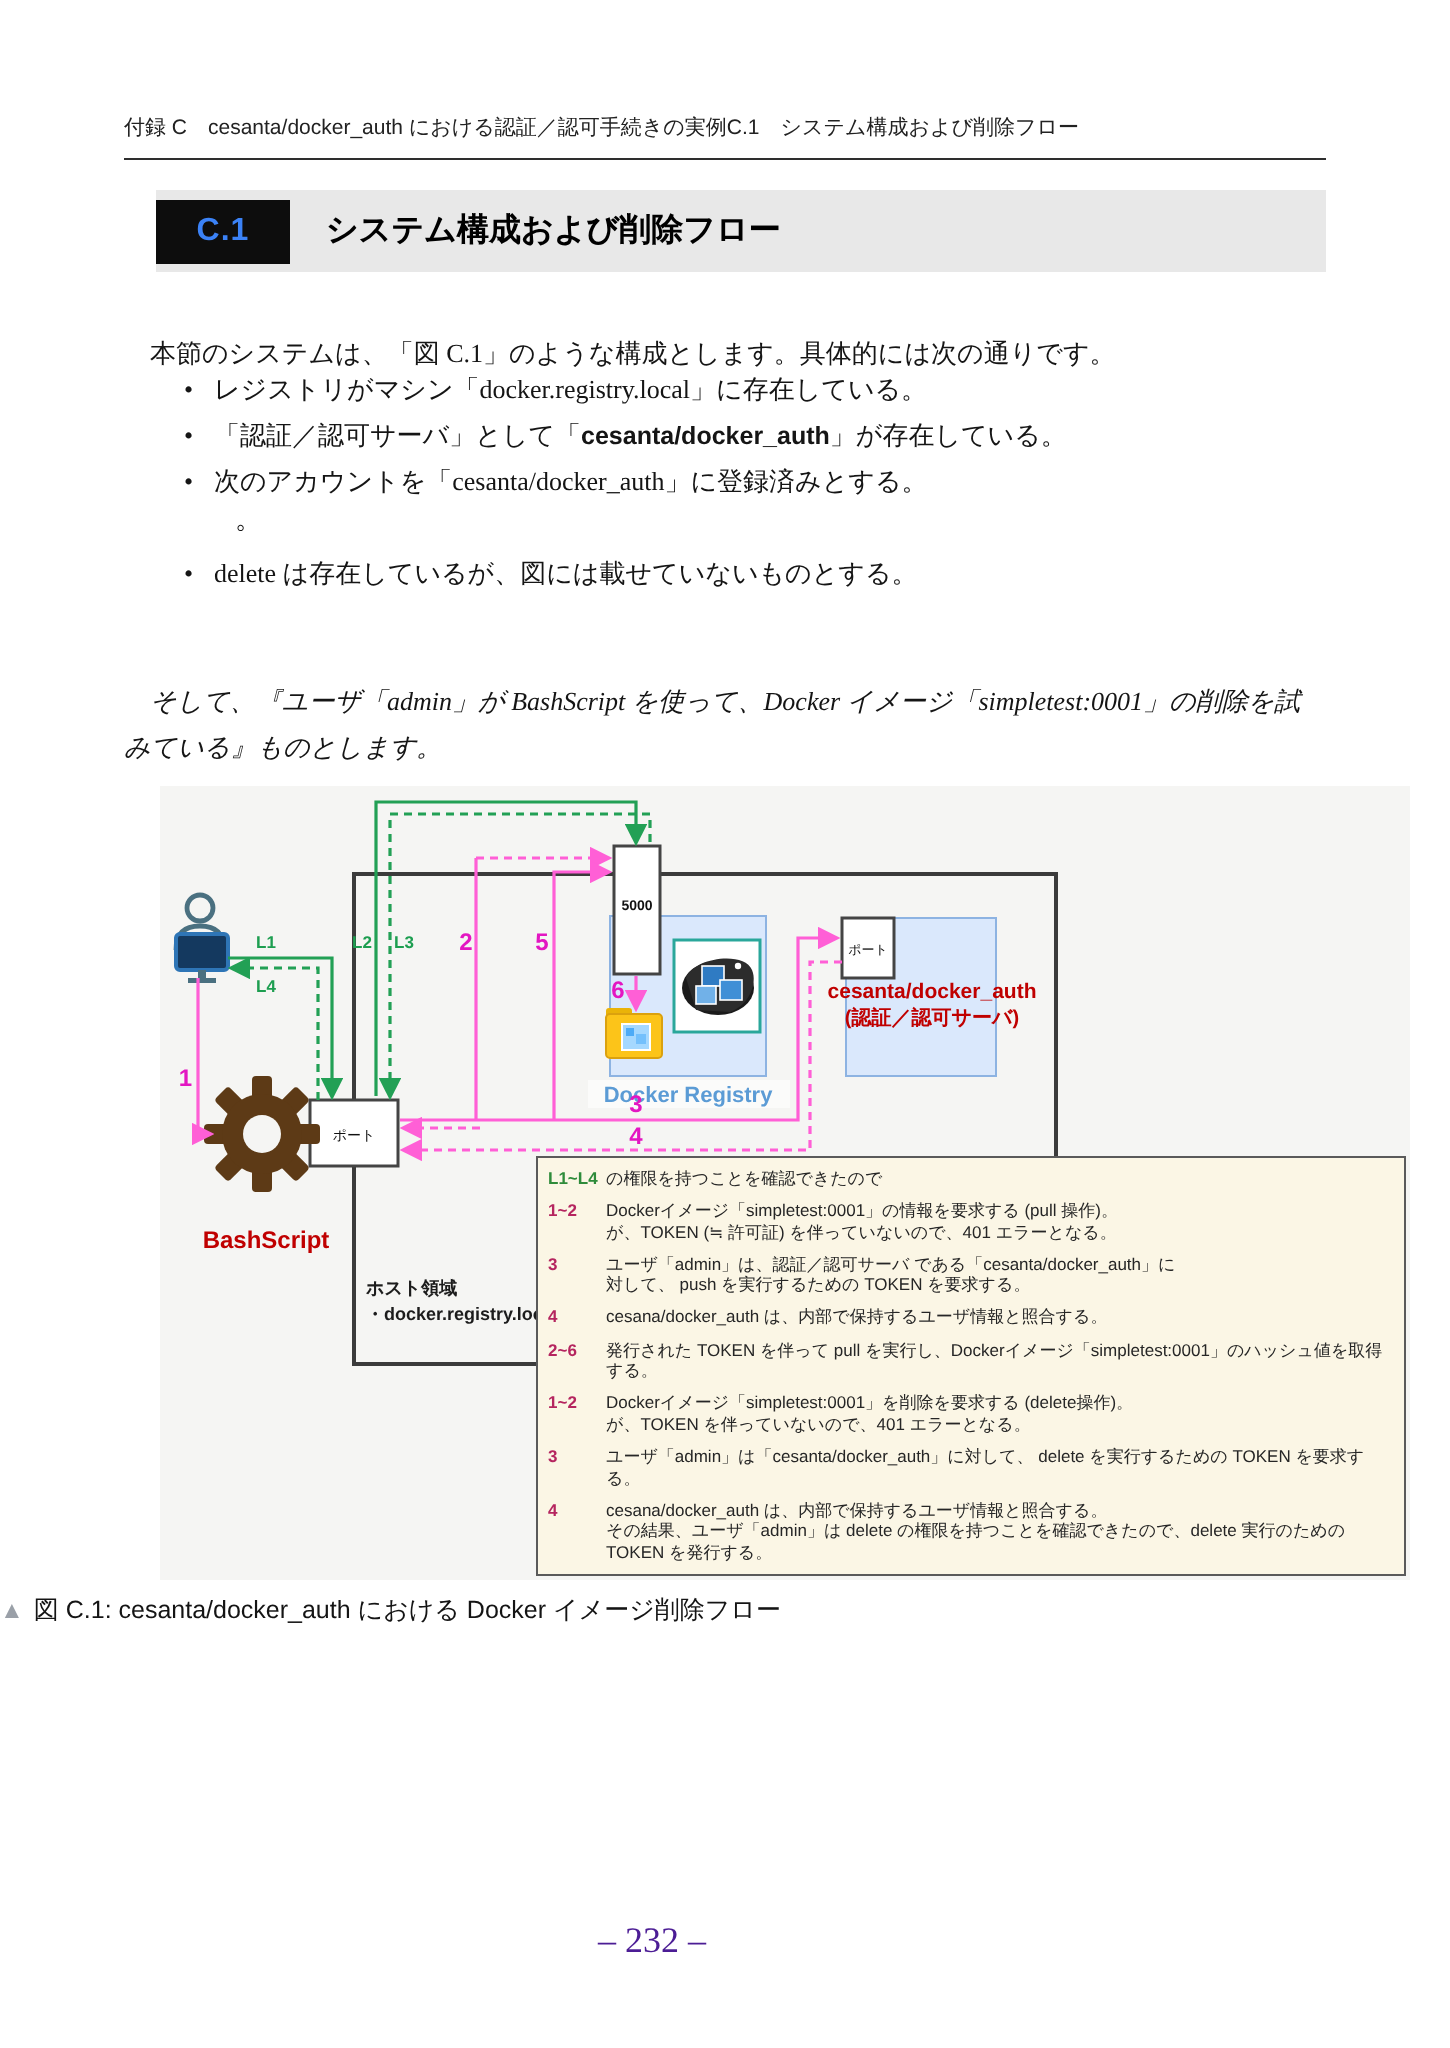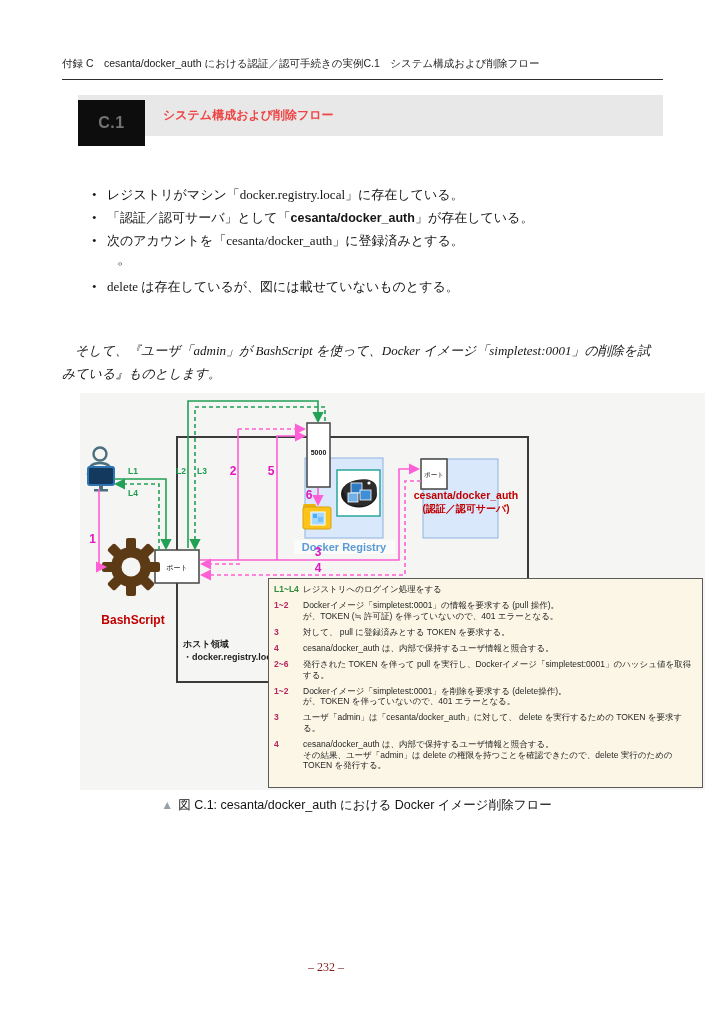--- a/index.html
+++ b/index.html
@@ -6,23 +6,23 @@
   .page{position:relative;width:725px;height:1024px;background:#fff;overflow:hidden;
         font-family:"Liberation Sans",sans-serif;color:#111;}
 
   
   .hdr{position:absolute;left:62px;top:57px;width:601px;display:flex;
        justify-content:flex-start;font-size:10.5px;color:#222;}
   .hdr-rule{position:absolute;left:62px;top:79px;width:601px;border-top:1.6px solid #2e2e2e;}
 
   
   .sec-bar{position:absolute;left:78px;top:95px;width:585px;height:41px;background:var(--bar_gray,#e8e8e8);}
-  .sec-num{position:absolute;left:78px;top:100px;width:67px;height:46px;background:#0d0d0d;color:#737373;
+  .sec-num{position:absolute;left:78px;top:100px;width:67px;height:32px;background:#0d0d0d;color:#3b82f6;
            font-weight:bold;font-size:16px;display:flex;align-items:center;justify-content:center;letter-spacing:.5px;}
-  .sec-title{position:absolute;left:163px;top:95px;height:27px;line-height:41px;font-size:12px;font-weight:bold;color:#ef4444;}
+  .sec-title{position:absolute;left:163px;top:95px;height:27px;line-height:41px;font-size:16px;font-weight:bold;color:#000000;}
 
   
   .intro{position:absolute;left:62px;top:153px;width:601px;font-family:"Liberation Serif",serif;
          font-size:13px;line-height:21px;text-indent:13px;color:#151515;}
   .bullets{position:absolute;left:62px;top:186px;width:601px;font-family:"Liberation Serif",serif;font-size:13px;color:#151515;}
   .bullet{display:flex;line-height:18px;margin-bottom:5px;}
   .bullet.lv1{padding-left:30px;}
   .bullet.lv2{padding-left:56px;}
   .bullet .marker{width:15px;flex:none;}
   .bullet b{font-family:"Liberation Sans",sans-serif;font-size:12.5px;}
@@ -34,24 +34,24 @@
   .figure svg{position:absolute;left:0;top:0;}
   .flow-table{position:absolute;left:188px;top:185px;width:435px;height:210px;box-sizing:border-box;
               background:var(--table_bg,#fbf6e5);border:1.5px solid #5a5a5a;padding:5px 6px 3px 5px;overflow:hidden;}
   .frow{display:flex;margin-bottom:5.5px;font-size:8.5px;line-height:10.6px;}
   .flab{width:29px;flex:none;font-weight:bold;}
   .flab.green{color:var(--table_label_green,#2e8b3a);}
   .flab.magenta{color:var(--table_label_magenta,#b5255f);}
   .ftext{color:#262626;}
 
   
-  .caption{position:absolute;left:0;top:797px;width:713px;text-align:center;font-size:12.5px;color:#141414;}
+  .caption{position:absolute;left:0;top:797px;width:713px;text-align:left;font-size:12.5px;color:#141414;}
   .caption .tri{color:#9aa0a8;margin-right:5px;font-size:12px;}
   .pageno{position:absolute;left:0;top:960px;width:652px;text-align:center;
-          font-family:"Liberation Serif",serif;font-size:12px;color:#7f1d1d;}
+          font-family:"Liberation Serif",serif;font-size:18px;color:#4c1d95;}
 
   
   .glab{fill:#1d9e50;font-weight:bold;font-size:8.5px;}
   .mlab{fill:#e316c2;font-weight:bold;font-size:12px;}
   .boxlab{fill:#111;font-size:7px;}
   .portnum{fill:#111;font-size:7px;font-weight:bold;}
   .reglab{fill:#5b9bd5;font-weight:bold;font-size:11px;}
   .authlab{fill:#c00000;font-weight:bold;font-size:10.5px;}
   .bashlab{fill:#c00000;font-weight:bold;font-size:12px;}
   .hostlab{fill:#1c1c1c;font-size:9px;font-weight:600;}
@@ -64,20 +64,21 @@
   <div class="hdr">
     <span>付録 C　cesanta/docker_auth における認証／認可手続きの実例</span>
     <span>C.1　システム構成および削除フロー</span>
   </div>
   <div class="hdr-rule"></div>
 
   <div class="sec-bar"></div>
   <div class="sec-num">C.1</div>
   <div class="sec-title">システム構成および削除フロー</div>
 
+  <p class="intro">本節のシステムは、「図 C.1」のような構成とします。具体的には次の通りです。</p>
 
   <div class="bullets">
       <div class="bullet lv1">
         <span class="marker">•</span>
         <span><span>レジストリがマシン「docker.registry.local」に存在している。</span></span>
       </div>
       <div class="bullet lv1">
         <span class="marker">•</span>
         <span><span>「認証／認可サーバ」として「</span><b>cesanta/docker_auth</b><span>」が存在している。</span></span>
       </div>
@@ -197,34 +198,35 @@
       <text class="mlab" x="191" y="82" text-anchor="middle">5</text>
       <text class="mlab" x="238" y="163" text-anchor="middle">3</text>
       <text class="mlab" x="238" y="179" text-anchor="middle">4</text>
       <text class="mlab" x="229" y="106" text-anchor="middle">6</text>
     </svg>
 
     <div class="flow-table">
         <div class="frow">
           <span class="flab green">L1~L4</span>
           <span class="ftext">
-            <div>レジストリへのログイン処理をする</div>
+            <div>の権限を持つことを確認できたので</div>
           </span>
         </div>
         <div class="frow">
           <span class="flab magenta">1~2</span>
           <span class="ftext">
             <div>Dockerイメージ「simpletest:0001」の情報を要求する (pull 操作)。</div>
             <div>が、TOKEN (≒ 許可証) を伴っていないので、401 エラーとなる。</div>
           </span>
         </div>
         <div class="frow">
           <span class="flab magenta">3</span>
           <span class="ftext">
-            <div>対して、 pull に登録済みとする TOKEN を要求する。</div>
+            <div>ユーザ「admin」は、認証／認可サーバ である「cesanta/docker_auth」に</div>
+            <div>対して、 push を実行するための TOKEN を要求する。</div>
           </span>
         </div>
         <div class="frow">
           <span class="flab magenta">4</span>
           <span class="ftext">
             <div>cesana/docker_auth は、内部で保持するユーザ情報と照合する。</div>
           </span>
         </div>
         <div class="frow">
           <span class="flab magenta">2~6</span>

